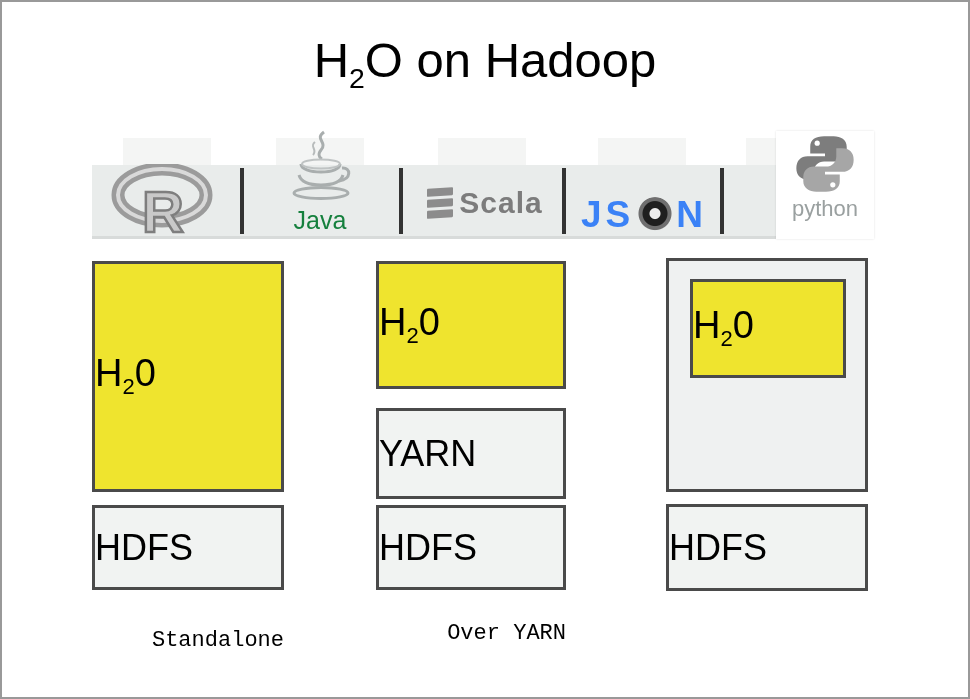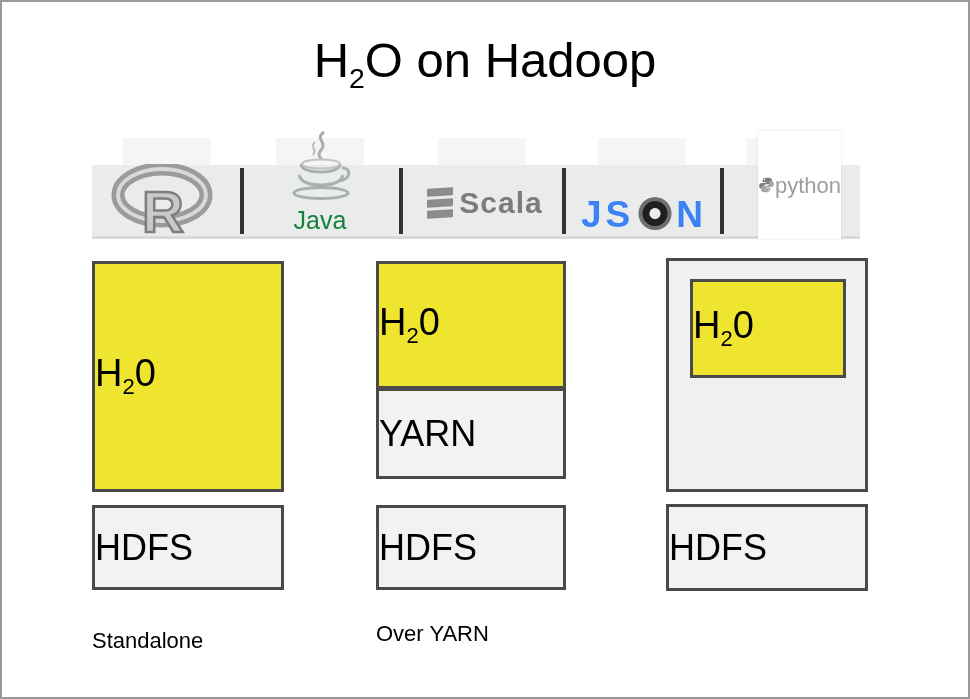--- a/index.html
+++ b/index.html
@@ -39,38 +39,38 @@
   .java-word{color:#15803d;font-size:25px;line-height:1;margin-top:-2px;}
   .scala-word{color:#7c7c7c;font-size:30px;font-weight:700;letter-spacing:1px;line-height:1;margin-left:6px;}
   .scala-bars{display:flex;flex-direction:column;gap:3px;transform:skewY(-4deg);}
   .scala-bars span{display:block;width:26px;height:8px;background:#8c8c8c;border-radius:1px;}
   .json-letter{font-size:37px;font-weight:700;color:#3b82f6;letter-spacing:4px;line-height:1;}
   .json-o{
     display:inline-block;width:36px;height:36px;border-radius:50%;margin:0 3px;
     background:radial-gradient(circle at 50% 46%, #ececec 0 5px, #1f1f1f 6px 12px, #6f6f6f 13px 16px, rgba(0,0,0,0) 17px);
   }
   .python-box{
-    position:absolute;left:756px;top:129px;width:83px;height:108px;background:#ffffff;
-    display:flex;flex-direction:row;align-items:center;justify-content:flex-start;z-index:4;
+    position:absolute;left:774px;top:129px;width:98px;height:108px;background:#ffffff;
+    display:flex;flex-direction:column;align-items:center;justify-content:flex-start;z-index:4;
     box-shadow:0 0 2px rgba(0,0,0,.12);
   }
   .python-word{color:#9aa0a0;font-size:22px;line-height:1;margin-top:1px;}
   
   .box{
     position:absolute;border:3px solid var(--box-border);
     display:flex;align-items:center;justify-content:flex-start;
     font-size:36px;color:#000;background:var(--box-fill);
   }
   .box.yellow{background:var(--h2o-yellow);}
   .h2o-text{font-size:38px;}
   .container-box{
     position:absolute;border:3px solid var(--box-border);background:#eff1f1;
   }
   .caption{
-    position:absolute;text-align:left;font-size:22px;color:#000;
+    position:absolute;text-align:right;font-size:22px;color:#000;font-family:Liberation Mono, monospace;
   }
   .caption .sub{font-size:0.6em;}
 </style>
 </head>
 <body>
 
 <div class="page">
 
   <h1 class="title"><span>H</span><span class="sub">2</span><span>O on Hadoop</span></h1>
 
@@ -141,21 +141,21 @@
     <span class="h2o-text"><span>H</span><span class="sub">2</span><span>0</span></span>
   </div>
   <div class="box" style="left:90px;top:503px;width:192px;height:85px;">
     <span>HDFS</span>
   </div>
   <div class="caption" style="left:90px;top:626px;width:192px;">Standalone</div>
 
   <div class="box yellow" style="left:374px;top:259px;width:190px;height:128px;">
     <span class="h2o-text"><span>H</span><span class="sub">2</span><span>0</span></span>
   </div>
-  <div class="box" style="left:374px;top:386px;width:190px;height:91px;">
+  <div class="box" style="left:374px;top:406px;width:190px;height:91px;">
     <span>YARN</span>
   </div>
   <div class="box" style="left:374px;top:503px;width:190px;height:85px;">
     <span>HDFS</span>
   </div>
   <div class="caption" style="left:374px;top:619px;width:190px;">Over YARN</div>
 
   <div class="container-box" style="left:664px;top:256px;width:202px;height:234px;"></div>
   <div class="box yellow" style="left:688px;top:277px;width:156px;height:99px;">
     <span class="h2o-text"><span>H</span><span class="sub">2</span><span>0</span></span>

